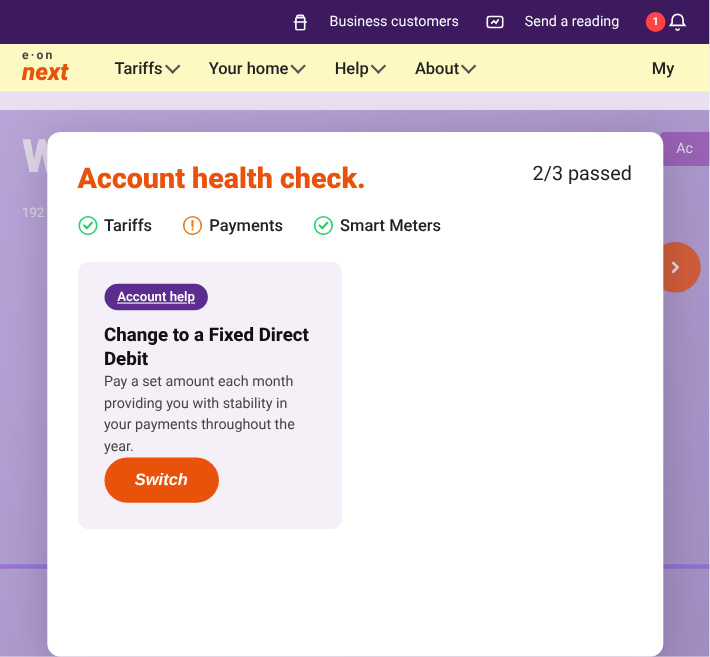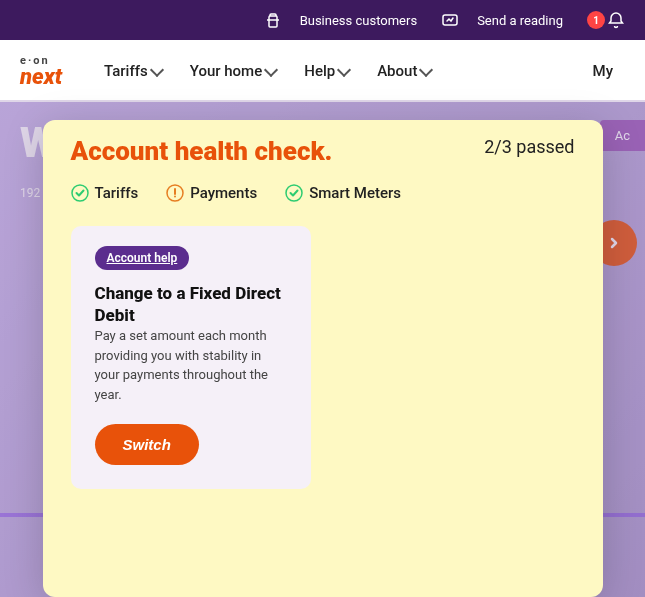--- a/index.html
+++ b/index.html
@@ -50,22 +50,22 @@
       font-weight: bold;
     }
     .notification-wrap {
       display: flex;
       align-items: center;
       gap: 2px;
     }
 
     
     .main-nav {
-      background: #ffffff;
-      height: 62px;
+      background: #fef9c3;
+      height: 43px;
       display: flex;
       align-items: center;
       padding: 0 20px;
       gap: 0;
       position: relative;
       z-index: 1;
     }
     .logo {
       margin-right: 30px;
       display: flex;
@@ -161,24 +161,24 @@
       bottom: 0;
       background: rgba(150, 120, 180, 0.3);
       z-index: 10;
       display: flex;
       justify-content: center;
       padding-top: 20px;
     }
 
     
     .modal {
-      background: #fef9c3;
+      background: #ffffff;
       border-radius: 12px;
       width: 560px;
-      padding: 16px 28px 28px 28px;
+      padding: 28px 28px 28px 28px;
       box-shadow: 0 8px 40px rgba(0,0,0,0.18);
       position: relative;
     }
     .modal-header {
       display: flex;
       justify-content: space-between;
       align-items: flex-start;
       margin-bottom: 18px;
     }
     .modal-title {
@@ -228,21 +228,20 @@
     .card-title {
       font-size: 17px;
       font-weight: 800;
       color: #111;
       line-height: 1.3;
     }
     .card-desc {
       font-size: 13px;
       color: #444;
       line-height: 1.5;
-      margin-bottom: 20px;
     }
     .card-btn {
       background: #e8520a;
       color: white;
       border: none;
       border-radius: 24px;
       padding: 12px 28px;
       font-size: 15px;
       font-weight: 700;
       cursor: pointer;

